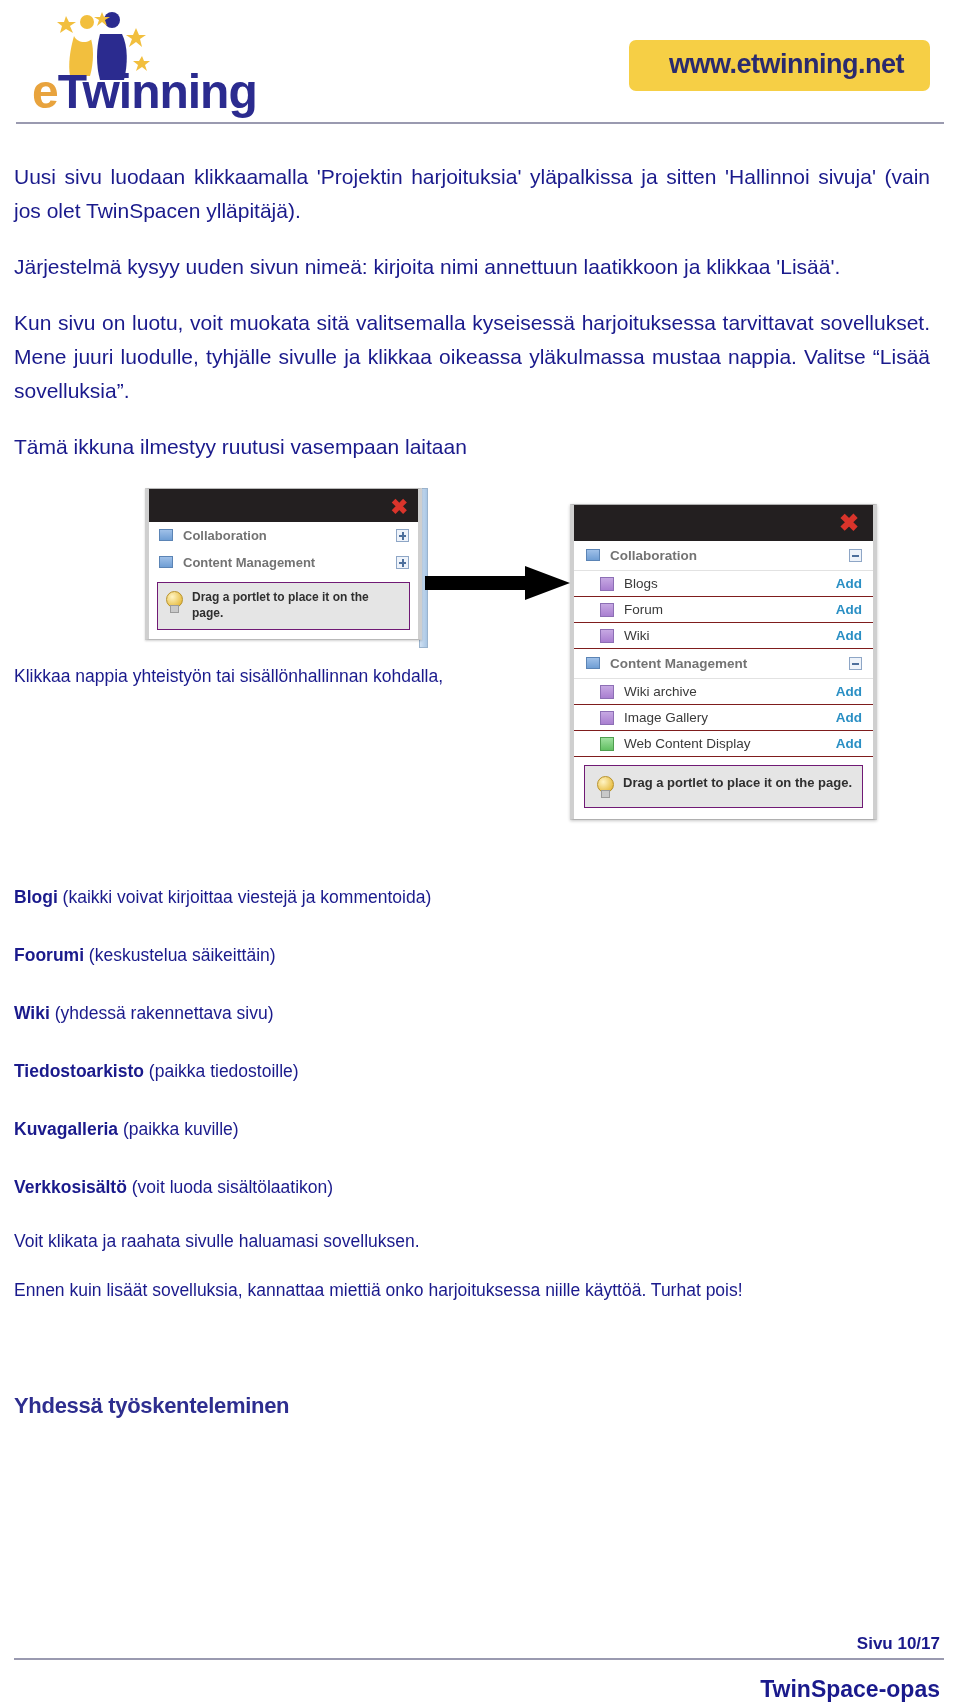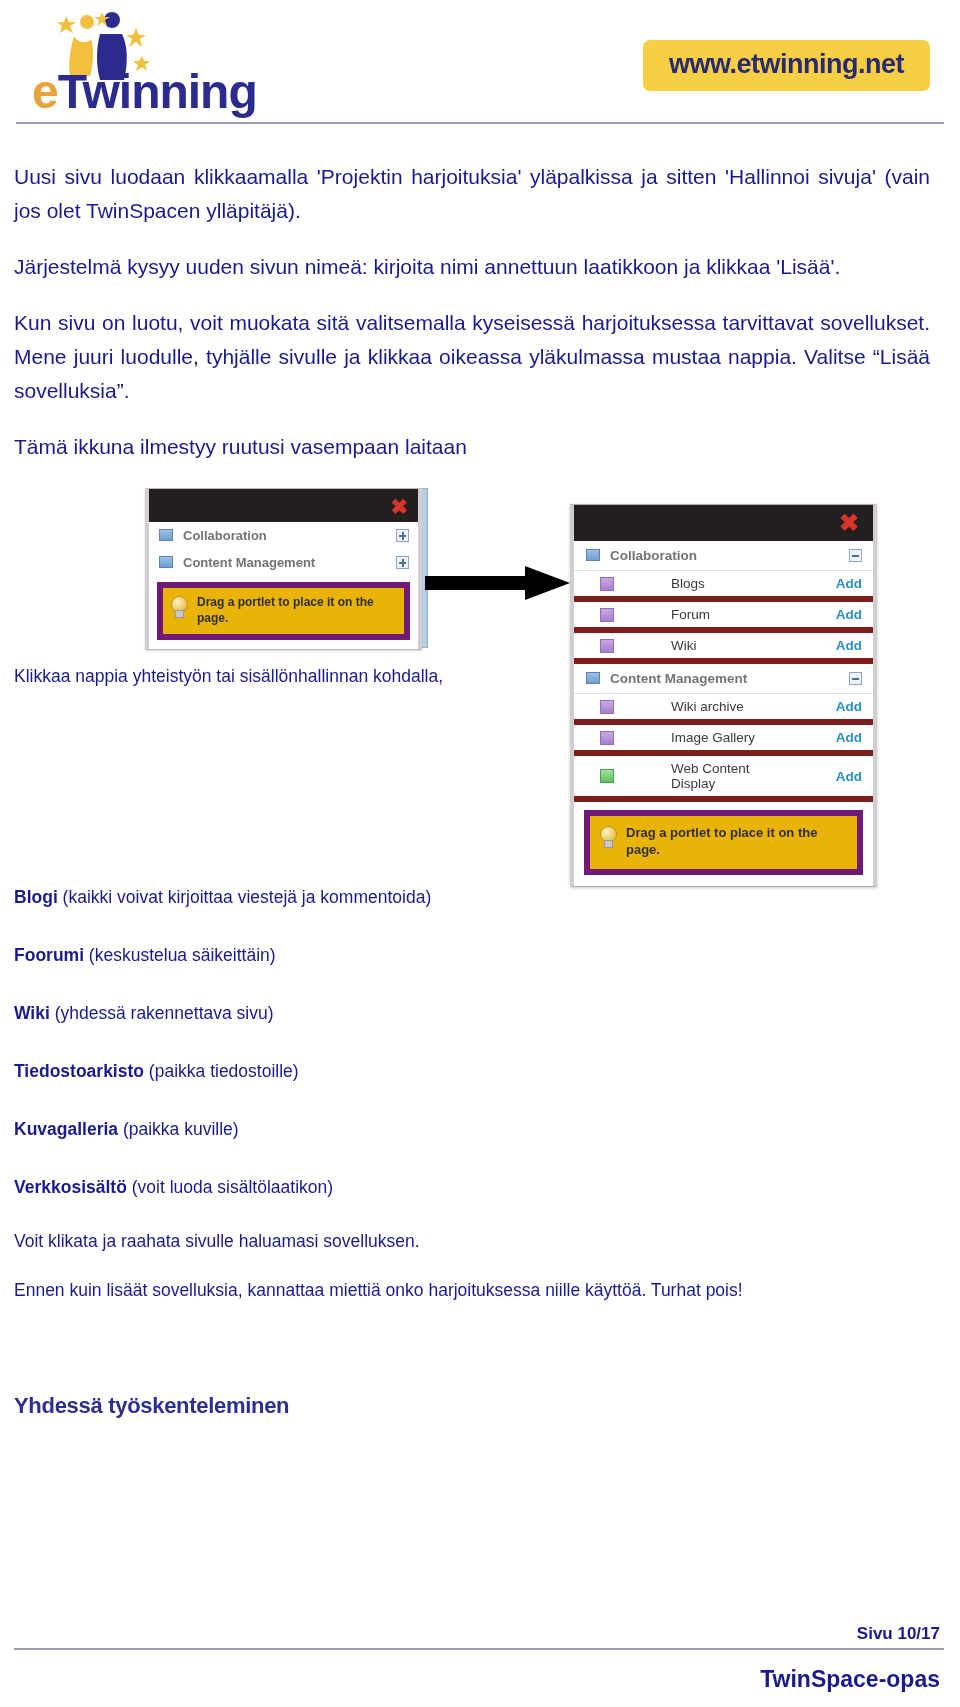--- a/index.html
+++ b/index.html
@@ -40,21 +40,21 @@
   }
   .logo-word .e { color: #e8a33d; }
   .logo-word .t { color: #2b2b8f; }
 
   .url-badge {
     position: absolute;
     right: 30px;
     top: 40px;
     background: #f6cf45;
     border-radius: 7px;
-    padding: 9px 26px 11px 26px;
+    padding: 9px 26px 11px 40px;
     font-size: 27px;
     font-weight: bold;
     color: #2a2a6e;
     letter-spacing: -0.5px;
     font-family: "Liberation Sans", sans-serif;
   }
   .header-rule {
     position: absolute;
     left: 16px;
     right: 16px;
@@ -186,23 +186,22 @@
     width: 2px; height: 8px;
     background: #4d6f9c;
   }
 
   .portlet-row {
     display: flex;
     align-items: center;
     padding: 5px 11px 5px 26px;
     font-size: 13.5px;
     color: #3a3a3a;
-    border-bottom: 6px solid #7f1d1d;
-    font-family: "Liberation Sans", sans-serif;
-    gap: 47px;
+    border-bottom: 1px solid #7f1d1d;
+    font-family: "Liberation Sans", sans-serif;
   }
   .portlet-row:last-of-type { border-bottom: none; }
   .portlet-row .p-label { flex: 1; }
   .sq {
     width: 14px; height: 14px;
     margin-right: 10px;
     flex: none;
     border: 1px solid #8d6fb5;
     background: linear-gradient(#c6a8e2, #a97fd0);
   }
@@ -212,25 +211,26 @@
   }
   .add-link {
     color: #2a8fc4;
     font-weight: bold;
     font-size: 13.5px;
     font-family: "Liberation Sans", sans-serif;
   }
 
   .drag-hint {
     margin: 8px 10px 11px 10px;
-    background: #eab308;
-    border: 6px solid #701a75;
+    background: #e5e5e5;
+    border: 1px solid #701a75;
     display: flex;
     align-items: flex-start;
     padding: 9px 10px 10px 8px;
+    justify-content: flex-end;
   }
   .panel-left .drag-hint { margin: 6px 8px 9px 8px; padding: 7px 8px 8px 6px; }
   .bulb {
     width: 19px; height: 22px;
     flex: none;
     margin-right: 9px;
     position: relative;
   }
   .bulb::before {
     content: "";
@@ -308,21 +308,21 @@
     color: #2e2e8f;
     margin-top: 92px;
     letter-spacing: -0.3px;
   }
 
   
   .page-footer {
     position: absolute;
     left: 14px;
     right: 16px;
-    bottom: 14px;
+    bottom: 4px;
   }
   .footer-page-num {
     text-align: right;
     font-size: 17px;
     font-weight: bold;
     color: #1a1a8c;
     padding-right: 4px;
     padding-bottom: 4px;
   }
   .footer-rule { height: 2px; background: #9a9ab0; }

